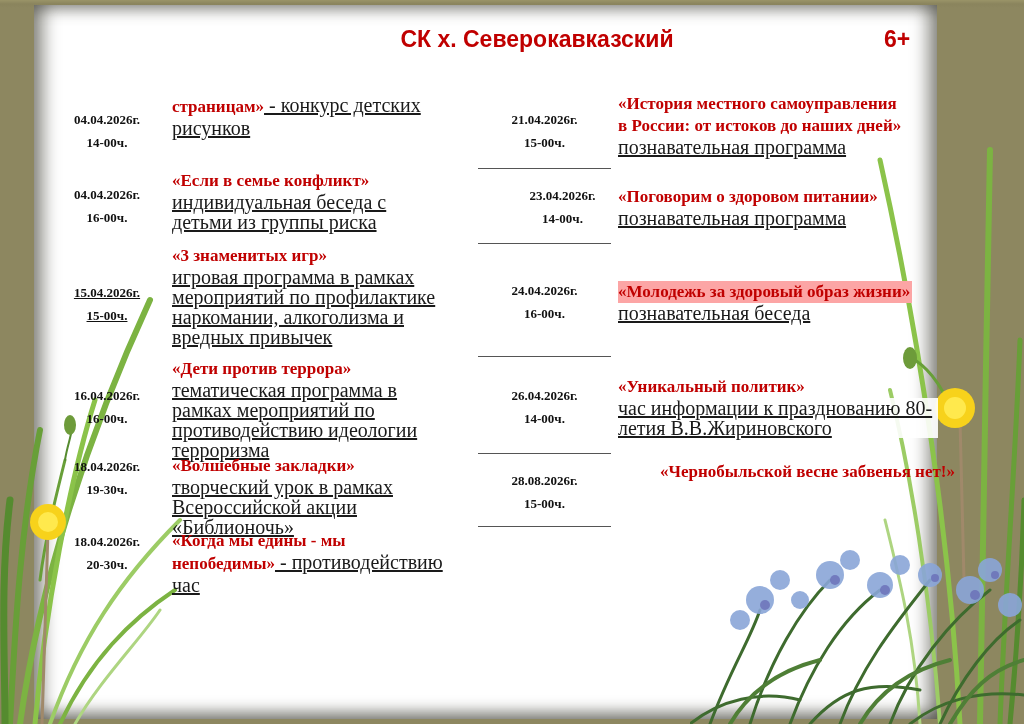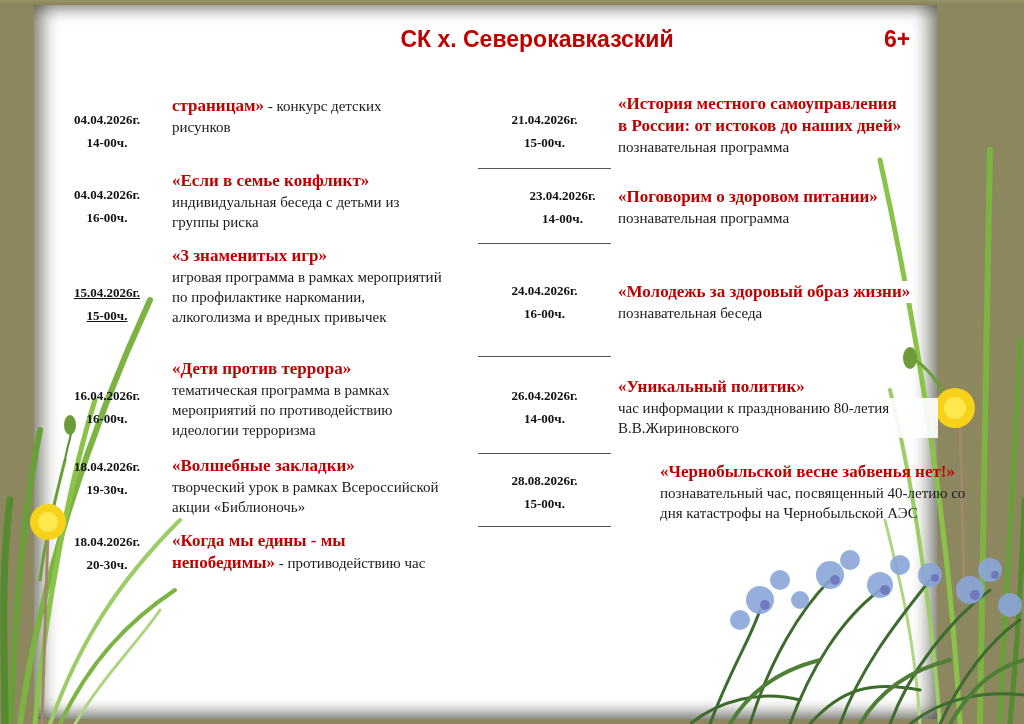--- a/index.html
+++ b/index.html
@@ -54,22 +54,23 @@
       line-height: 20px;
       color: #111;
     }
     .ev-title {
       font-weight: bold;
       font-size: 17px;
       line-height: 22px;
       color: #c00000;
     }
     .ev-desc {
-      font-size: 15px;
+      font-size: 20px;
       color: #1a1a1a;
+      text-decoration: underline;
     }
     .sep {
       position: absolute;
       left: 478px; width: 133px; height: 1px;
       background: #555;
     }
     
     .plant { position: absolute; pointer-events: none; }
   </style>
 </head>
@@ -233,36 +234,35 @@
   <div class="ev-title">«Поговорим о здоровом питании»</div>
   <div class="ev-desc">познавательная программа</div>
 </div>
 <div class="sep" style="top:243px;"></div>
 
 <div class="ev-date" style="left:478px;top:279px;width:133px;">
   <div>24.04.2026г.</div>
   <div>16-00ч.</div>
 </div>
 <div class="ev-text" style="left:618px;top:281px;width:345px;">
-  <div class="ev-title" style="background:#ffffff;display:inline-block;padding-right:2px;">«Молодежь за здоровый образ жизни»</div>
+  <div class="ev-title" style="background:#fca5a5;display:inline-block;padding-right:2px;">«Молодежь за здоровый образ жизни»</div>
   <div class="ev-desc">познавательная беседа</div>
 </div>
 <div class="sep" style="top:356px;"></div>
 
 <div class="ev-date" style="left:478px;top:384px;width:133px;">
   <div>26.04.2026г.</div>
   <div>14-00ч.</div>
 </div>
 <div class="ev-text" style="left:618px;top:376px;width:320px;">
   <div class="ev-title">«Уникальный политик»</div>
   <div class="ev-desc" style="background:rgba(255,255,255,0.9);"> час информации к празднованию 80-летия В.В.Жириновского</div>
 </div>
 <div class="sep" style="top:453px;"></div>
 
 <div class="ev-date" style="left:478px;top:469px;width:133px;">
   <div>28.08.2026г.</div>
   <div>15-00ч.</div>
 </div>
 <div class="ev-text" style="left:618px;top:461px;width:340px;margin-left:42px;">
   <div class="ev-title">«Чернобыльской весне забвенья нет!»</div>
-  <div class="ev-desc" style="width:330px;">познавательный час, посвященный 40-летию со дня катастрофы на Чернобыльской АЭС</div>
 </div>
 <div class="sep" style="top:526px;"></div>
 
 </body></html>

